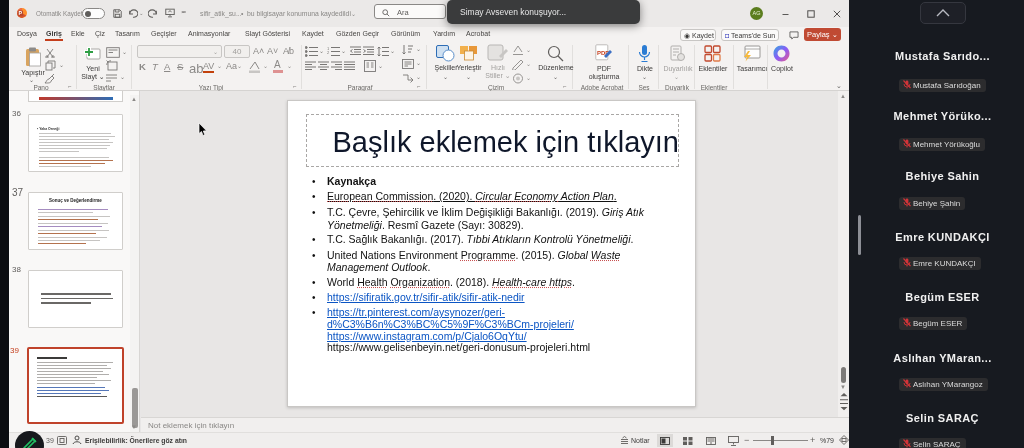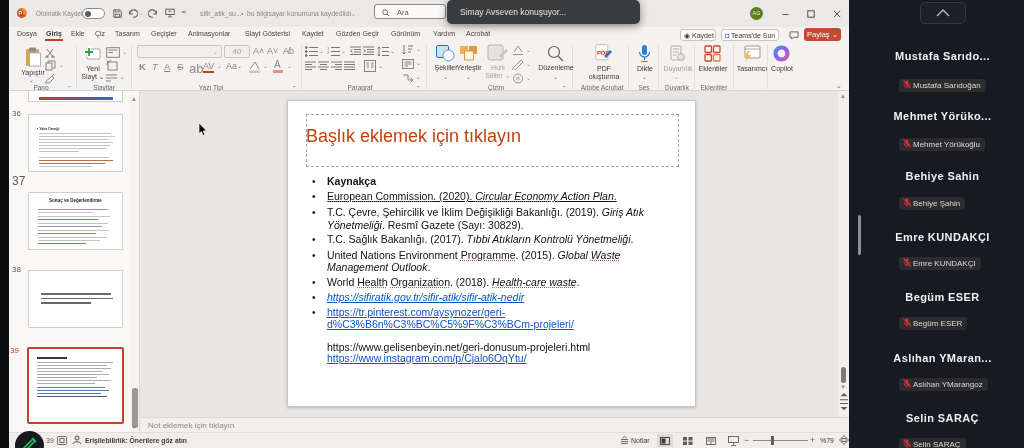--- a/index.html
+++ b/index.html
@@ -394,21 +394,21 @@
     <div class="abs" style="left:10px;top:27px;width:74px;height:1px;background:#c6c4c2;"></div>
     <div class="abs" style="left:10px;top:30px;width:71px;height:1px;background:#c6c4c2;"></div>
     <div class="abs" style="left:10px;top:33px;width:68px;height:1px;background:#c6c4c2;"></div>
     <div class="abs" style="left:10px;top:36px;width:40px;height:1px;background:#c6c4c2;"></div>
     <div class="abs" style="left:10px;top:42px;width:70px;height:1px;background:#c6c4c2;"></div>
     <div class="abs" style="left:10px;top:45px;width:74px;height:1px;background:#b4724e;"></div>
     <div class="abs" style="left:10px;top:48px;width:66px;height:1px;background:#b4724e;"></div>
     <div class="abs" style="left:10px;top:51px;width:52px;height:1px;background:#c6c4c2;"></div>
   </div>
 
-  <div class="abs" style="left:12px;top:174px;font-size:12px;color:#605e5c;">37</div>
+  <div class="abs" style="left:12px;top:187px;font-size:10px;color:#605e5c;">37</div>
   <div class="abs" style="left:28px;top:192px;width:95px;height:58px;background:#fff;border:1px solid #d0cecb;border-radius:1px;">
     <div class="abs" style="left:0;top:5px;width:93px;text-align:center;font-size:4.5px;font-weight:bold;color:#222;">Sonuç ve Değerlendirme</div>
     <div class="abs" style="left:9px;top:16px;width:70px;height:1px;background:#a58cc0;"></div>
     <div class="abs" style="left:9px;top:19px;width:55px;height:1px;background:#c6c4c2;"></div>
     <div class="abs" style="left:9px;top:23px;width:72px;height:1px;background:#c6c4c2;"></div>
     <div class="abs" style="left:9px;top:26px;width:60px;height:1px;background:#b4724e;"></div>
     <div class="abs" style="left:9px;top:30px;width:70px;height:1px;background:#c6c4c2;"></div>
     <div class="abs" style="left:9px;top:33px;width:64px;height:1px;background:#a58cc0;"></div>
     <div class="abs" style="left:9px;top:37px;width:71px;height:1px;background:#c6c4c2;"></div>
     <div class="abs" style="left:9px;top:40px;width:58px;height:1px;background:#b4724e;"></div>
@@ -446,21 +446,21 @@
   <div class="abs" style="left:132px;top:388px;width:6px;height:40px;background:#9a9896;border-radius:2px;"></div>
   <div class="abs" style="left:131px;top:424px;font-size:6px;color:#8a8886;">▼</div>
 </div>
 
 <div class="abs" style="left:141px;top:91px;width:708px;height:326px;background:#e8e6e5;"></div>
 <div id="slide">
 
   <div class="abs" style="left:287px;top:100px;width:409px;height:307px;background:#fff;border:1px solid #c9c7c5;box-shadow:0 1px 3px rgba(0,0,0,.18);"></div>
 
   <div class="abs" style="left:306px;top:114px;width:373px;height:53px;border:1px dashed #a9a7a5;"></div>
-  <div class="abs" style="left:306px;top:126px;width:373px;text-align:left;font-size:18px;color:#c2410c;">Başlık eklemek için tıklayın</div>
+  <div class="abs" style="left:306px;top:126px;width:373px;text-align:right;font-size:29px;color:#0f172a;">Başlık eklemek için tıklayın</div>
 
   <div id="bl" style="position:absolute;left:0;top:0;font-size:10.5px;color:#111;">
     <style>
       #bl .b { position:absolute; left:312px; font-size:10px; }
       #bl .t { position:absolute; left:327px; white-space:nowrap; }
       #bl .sp { text-decoration:underline dotted #c75050; text-underline-offset:1px; }
       #bl .lk { color:#0b55c4; text-decoration:underline; }
     </style>
     <div class="b" style="top:176px;">•</div>
       <div class="t" style="top:175px;font-weight:bold;">Kaynakça</div>
@@ -468,27 +468,27 @@
       <div class="t" style="top:190px;text-decoration:underline;"><span class="sp">European Commission</span>. (2020). <i><span class="sp">Circular Economy</span> Action Plan</i>.</div>
     <div class="b" style="top:207px;">•</div>
       <div class="t" style="top:206px;">T.C. Çevre, Şehircilik ve İklim Değişikliği Bakanlığı. (2019). <i>Giriş Atık</i></div>
     <div class="t" style="top:219px;"><i>Yönetmeliği</i>. Resmî Gazete (Sayı: 30829).</div>
     <div class="b" style="top:234px;">•</div>
       <div class="t" style="top:233px;">T.C. Sağlık Bakanlığı. (2017). <i>Tıbbi Atıkların Kontrolü Yönetmeliği</i>.</div>
     <div class="b" style="top:250px;">•</div>
       <div class="t" style="top:249px;">United Nations Environment <span class="sp">Programme</span>. (2015). <i>Global <span class="sp">Waste</span></i></div>
     <div class="t" style="top:261px;"><i>Management Outlook</i>.</div>
     <div class="b" style="top:277px;">•</div>
-      <div class="t" style="top:276px;">World <span class="sp">Health</span> <span class="sp">Organization</span>. (2018). <i class="sp">Health-care waste</i>.</div>
+      <div class="t" style="top:276px;">World <span class="sp">Health</span> <span class="sp">Organization</span>. (2018). <i class="sp">Health-care https</i>.</div>
     <div class="b" style="top:292px;">•</div>
-      <div class="t" style="top:291px;font-style:italic;"><span class="lk">https://sifiratik.gov.tr/sifir-atik/sifir-atik-nedir</span></div>
+      <div class="t" style="top:291px;"><span class="lk">https://sifiratik.gov.tr/sifir-atik/sifir-atik-nedir</span></div>
     <div class="b" style="top:307px;">•</div>
       <div class="t" style="top:306px;"><span class="lk">https://tr.pinterest.com/aysynozer/geri-</span></div>
     <div class="t" style="top:318px;"><span class="lk">d%C3%B6n%C3%BC%C5%9F%C3%BCm-projeleri/</span></div>
-    <div class="t" style="top:329.5px;margin-top:22px;"><span class="lk">https://www.instagram.com/p/Cjalo6OqYtu/</span></div>
+    <div class="t" style="top:329.5px;"><span class="lk">https://www.instagram.com/p/Cjalo6OqYtu/</span></div>
     <div class="t" style="top:341px;">https://www.gelisenbeyin.net/geri-donusum-projeleri.html</div>
   </div>
 
   <svg class="abs" style="left:198px;top:123px;" width="9" height="13" viewBox="0 0 9 13">
     <path d="M1 0 L1 10.5 L3.5 8.5 L5 12.5 L6.8 11.8 L5.3 8 L8.5 7.8 Z" fill="#000" stroke="#fff" stroke-width="0.7"></path>
   </svg>
 
   <div class="abs" style="left:838px;top:91px;width:11px;height:326px;background:#f1efee;"></div>
   <div class="abs" style="left:840px;top:93px;font-size:6px;color:#8a8886;">▲</div>
   <div class="abs" style="left:841px;top:367px;width:5px;height:16px;background:#7c7a78;border-radius:2.5px;"></div>

